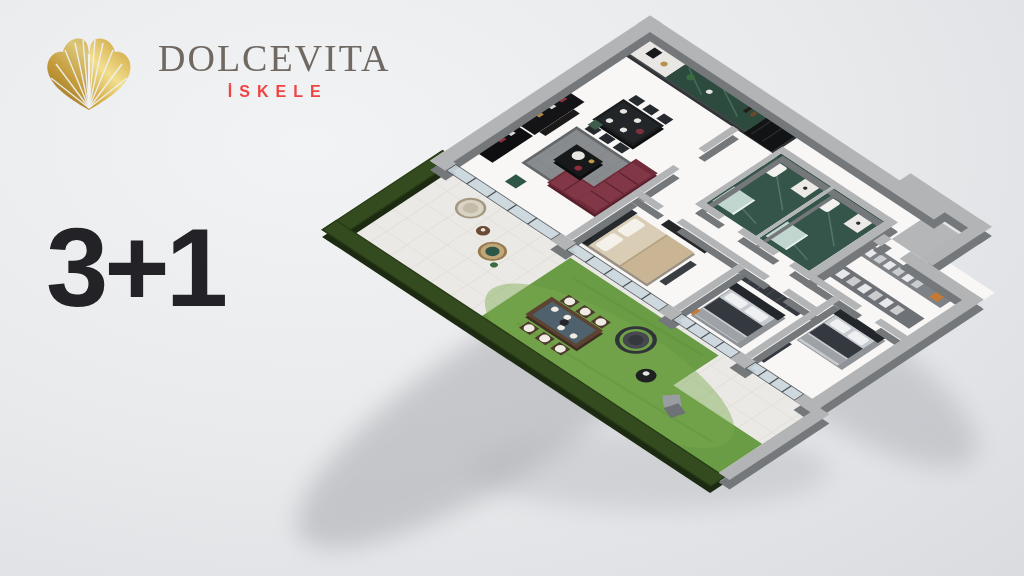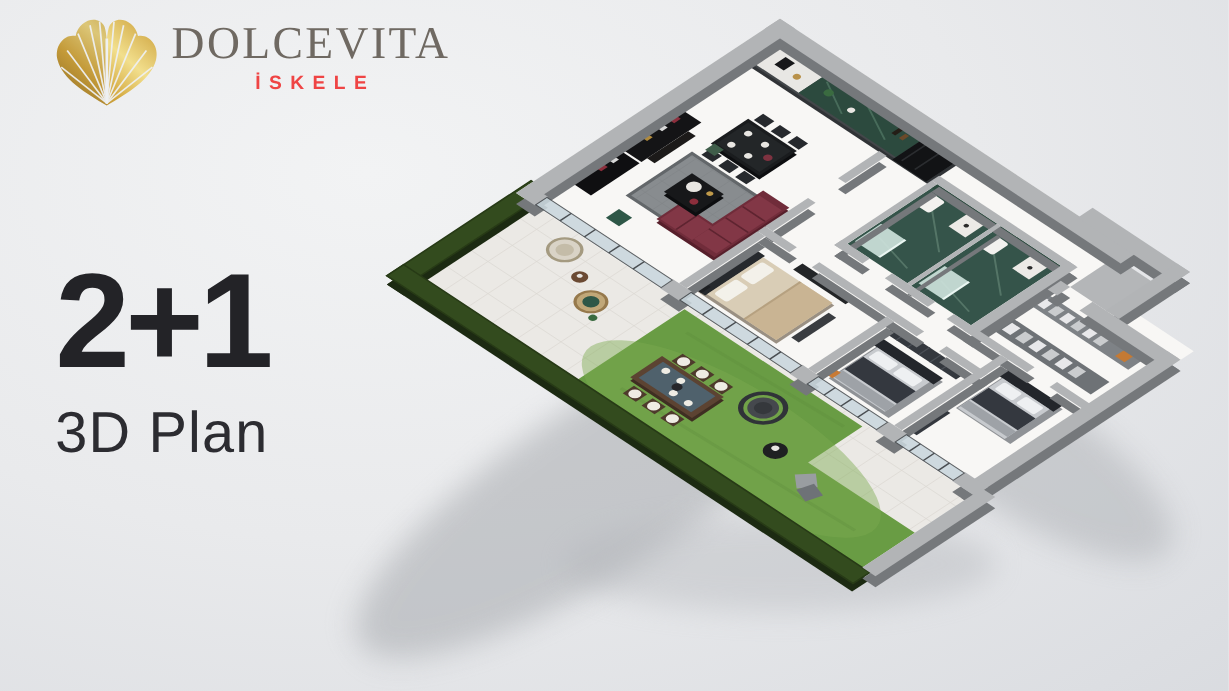--- a/index.html
+++ b/index.html
@@ -1,21 +1,21 @@
 <!DOCTYPE html>
 <html><head>
 <meta charset="utf-8">
 <style>
   html,body{margin:0;padding:0;}
   body{
     width:1024px;height:576px;overflow:hidden;position:relative;
     font-family:"Liberation Sans","DejaVu Sans",sans-serif;
     background:radial-gradient(130% 140% at 30% 25%, #f2f3f4 0%, #e9eaec 38%, #dcdee2 70%, #cfd2d7 100%);
   }
-  .logo{position:absolute;left:42px;top:4px;display:flex;align-items:center;gap:7px;}
+  .logo{position:absolute;left:42px;top:26px;display:flex;align-items:center;gap:22px;}
   .logo-text{display:flex;flex-direction:column;align-items:center;}
   .brand{
     font-family:"Liberation Serif","DejaVu Serif",serif;
     font-size:38px;color:#6f6962;letter-spacing:2px;line-height:1;font-weight:400;
   }
   .brand-sub{
     font-size:16px;color:#ef4444;letter-spacing:7px;margin-top:6px;font-weight:600;
     text-indent:7px; 
   }
   .headline{position:absolute;left:46px;top:212px;}
@@ -346,15 +346,14 @@
     </g>
     <path d="M47,82 L47,28" stroke="#eef0f2" stroke-width="2.2"></path>
   </svg>
   <div class="logo-text">
     <div class="brand">DOLCEVITA</div>
     <div class="brand-sub">İSKELE</div>
   </div>
 </div>
 
 <div class="headline">
-  <div class="unit">2+1</div>
-  <div class="caption">3D Plan</div>
+  <div class="unit">3+1</div>
 </div>
 
 </body></html>

